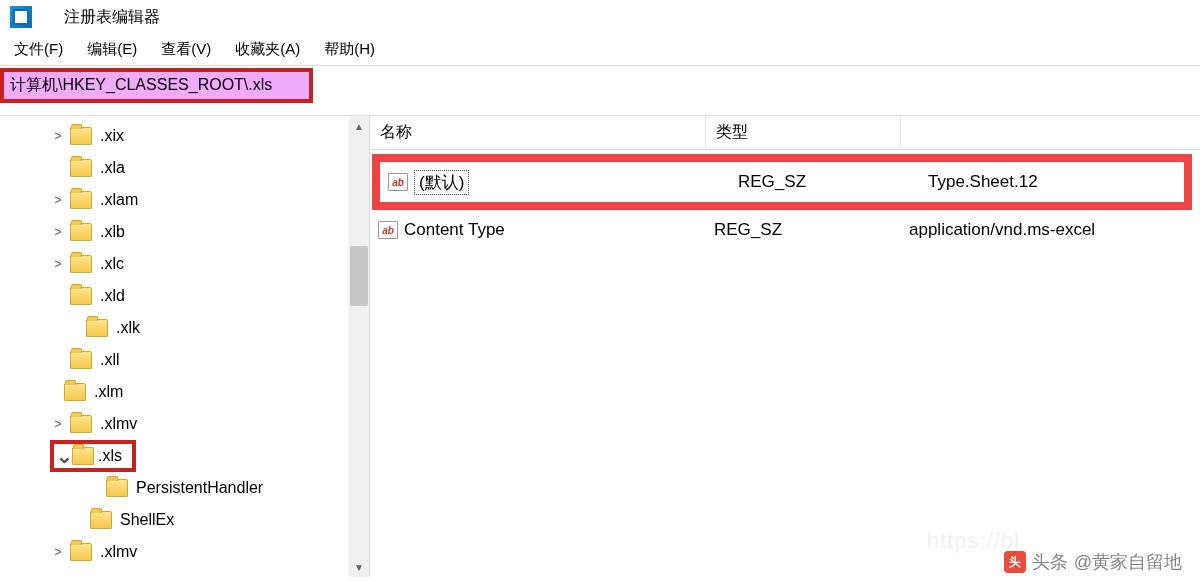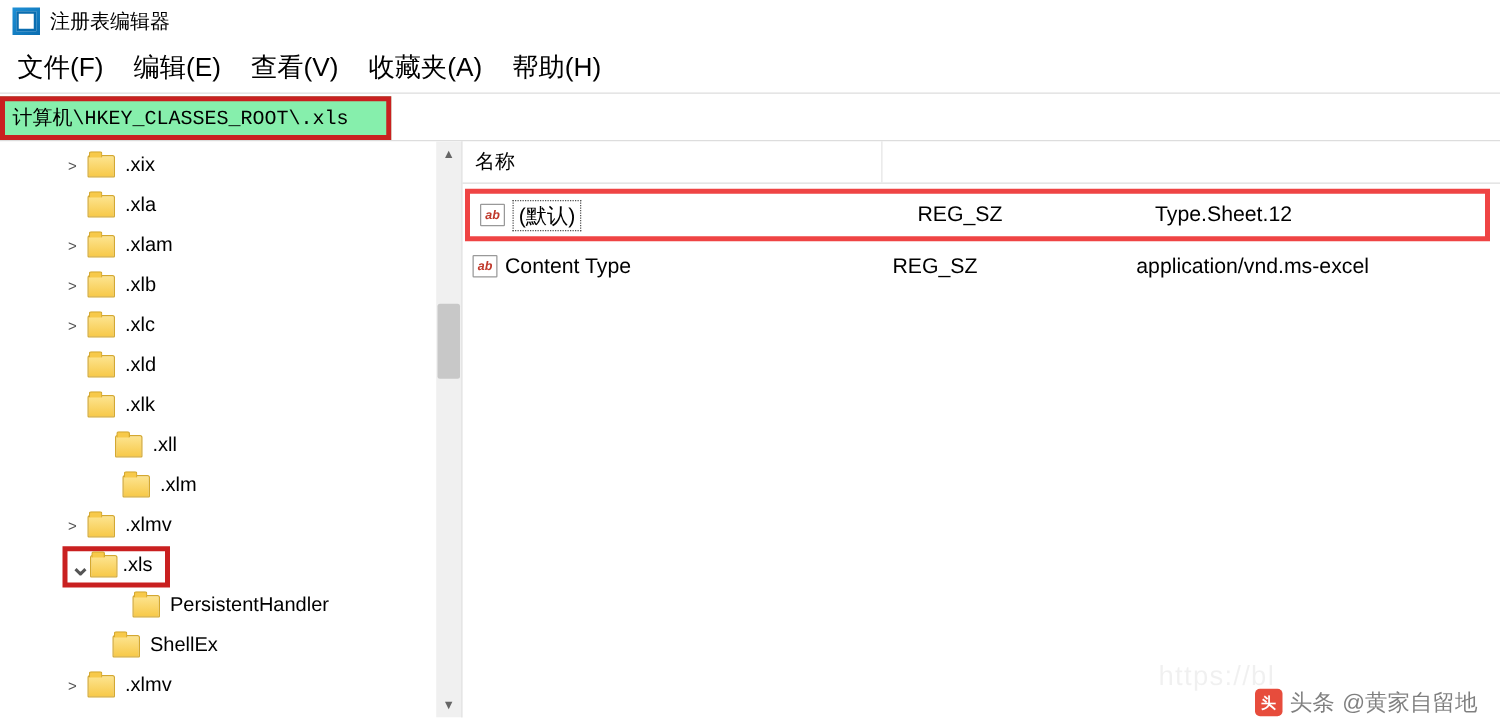--- a/index.html
+++ b/index.html
@@ -1,26 +1,26 @@
 <!DOCTYPE html>
 <html><head>
   <meta charset="utf-8">
   <style>
     * { box-sizing: border-box; margin: 0; padding: 0; }
     body { font-family: "Microsoft YaHei", "Segoe UI", sans-serif; font-size: 15px; background: #fff; width: 1200px; height: 582px; overflow: hidden; position: relative; }
     
     .titlebar { display: flex; align-items: center; padding: 6px 10px; gap: 8px; }
     .app-icon { width: 22px; height: 22px; background: linear-gradient(135deg, #1e90d6, #0a6db0); display: flex; align-items: center; justify-content: center; }
     .app-icon::before { content: ''; width: 12px; height: 12px; background: #fff; border: 2px solid #0a6db0; }
-    .title-text { font-size: 16px; }
+    .title-text { font-size: 16px; margin-left: 24px; }
     
     .menubar { display: flex; padding: 6px 14px; gap: 24px; border-bottom: 1px solid #ddd; margin-bottom: 0; }
-    .menu-item { cursor: pointer; font-size: 21px; }
+    .menu-item { cursor: pointer; font-size: 15px; }
     
-    .address-bar { border: 4px solid #c92020; padding: 3px 6px; margin: 2px 0 0 0; width: 313px; font-size: 16px; background: #86efac; min-height: 30px; font-family: Liberation Mono, monospace; }
+    .address-bar { border: 4px solid #c92020; padding: 3px 6px; margin: 2px 0 12px 0; width: 313px; font-size: 16px; background: #f0abfc; min-height: 30px; }
     
     .main-area { display: flex; height: calc(100% - 120px); border-top: 1px solid #ddd; }
     
     .tree-panel { width: 370px; border-right: 1px solid #ddd; position: relative; overflow: hidden; }
     .tree-content { padding-top: 4px; }
     .tree-item { display: flex; align-items: center; height: 32px; gap: 4px; cursor: pointer; white-space: nowrap; }
     .tree-chevron { width: 16px; text-align: center; color: #555; font-size: 12px; }
     .folder-icon { width: 22px; height: 18px; background: linear-gradient(#fde48f, #f7c94a); border: 1px solid #d4a830; border-radius: 2px 2px 1px 1px; position: relative; flex-shrink: 0; }
     .folder-icon::before { content: ''; position: absolute; top: -4px; left: 0; width: 9px; height: 4px; background: #f7c94a; border: 1px solid #d4a830; border-bottom: none; border-radius: 2px 2px 0 0; }
     .tree-label { margin-left: 4px; font-size: 16px; }
@@ -33,21 +33,21 @@
     .scrollbar-arrow.down { bottom: 1px; }
     
     .list-panel { flex: 1; position: relative; }
     .list-header { display: flex; border-bottom: 1px solid #ddd; }
     .list-header-cell { padding: 6px 10px; font-size: 16px; border-right: 1px solid #e5e5e5; }
     .col-name { width: 336px; }
     .col-type { width: 195px; }
     .col-data { flex: 1; }
     
     .list-row { display: flex; align-items: center; height: 36px; }
-    .list-row.highlighted { border: 4px solid #ef4444; margin: 4px 8px 2px 2px; height: 42px; }
+    .list-row.highlighted { border: 8px solid #ef4444; margin: 4px 8px 2px 2px; height: 56px; }
     .list-cell { padding: 2px 8px; font-size: 17px; display: flex; align-items: center; gap: 6px; }
     .reg-icon { width: 20px; height: 18px; background: #fff; border: 1px solid #999; position: relative; display: inline-flex; align-items: center; justify-content: center; flex-shrink: 0; border-radius: 1px; }
     .reg-icon::after { content: 'ab'; color: #c0392b; font-size: 10px; font-weight: bold; font-style: italic; }
     .dotted-box { border: 1px dotted #555; padding: 0 4px; }
     
     .watermark { position: absolute; bottom: 8px; right: 18px; font-size: 18px; color: rgba(0,0,0,0.5); display: flex; align-items: center; gap: 6px; }
     .watermark-icon { width: 22px; height: 22px; background: #e74c3c; border-radius: 4px; display: flex; align-items: center; justify-content: center; color: #fff; font-size: 12px; font-weight: bold; }
     .watermark-faint { position: absolute; bottom: 28px; right: 180px; font-size: 22px; color: rgba(0,0,0,0.06); letter-spacing: 1px; }
   </style>
 </head>
@@ -94,31 +94,31 @@
         <div class="tree-item" style="padding-left: 50px;">
           <span class="tree-chevron">&gt;</span>
           <span class="folder-icon"></span>
           <span class="tree-label">.xlc</span>
         </div>
         <div class="tree-item" style="padding-left: 50px;">
           <span class="tree-chevron"></span>
           <span class="folder-icon"></span>
           <span class="tree-label">.xld</span>
         </div>
-        <div class="tree-item" style="padding-left: 50px; text-align: right;">
+        <div class="tree-item" style="padding-left: 66px; text-align: right;">
           <span class="tree-chevron"></span>
           <span class="folder-icon"></span>
           <span class="tree-label">.xlk</span>
         </div>
-        <div class="tree-item" style="padding-left: 72px;">
+        <div class="tree-item" style="padding-left: 50px;">
           <span class="tree-chevron"></span>
           <span class="folder-icon"></span>
           <span class="tree-label">.xll</span>
         </div>
-        <div class="tree-item" style="padding-left: 78px;">
+        <div class="tree-item" style="padding-left: 44px;">
           <span class="tree-chevron"></span>
           <span class="folder-icon"></span>
           <span class="tree-label">.xlm</span>
         </div>
         <div class="tree-item" style="padding-left: 50px;">
           <span class="tree-chevron">&gt;</span>
           <span class="folder-icon"></span>
           <span class="tree-label">.xlmv</span>
         </div>
         <div class="tree-item" style="padding-left: 50px;">
@@ -147,20 +147,21 @@
     <div class="scrollbar">
       <div class="scrollbar-arrow up">▲</div>
       <div class="scrollbar-thumb"></div>
       <div class="scrollbar-arrow down">▼</div>
     </div>
   </div>
 
   <div class="list-panel">
     <div class="list-header">
       <div class="list-header-cell col-name">名称</div>
+      <div class="list-header-cell col-type">类型</div>
     </div>
     <div id="list-body">
         <div class="list-row highlighted">
           <div class="list-cell col-name" style="width: 350px;">
             <span class="reg-icon"></span>
             <span class="dotted-box">(默认)</span>
           </div>
           <div class="list-cell col-type" style="width: 190px;">REG_SZ</div>
           <div class="list-cell col-data">Type.Sheet.12</div>
         </div>

